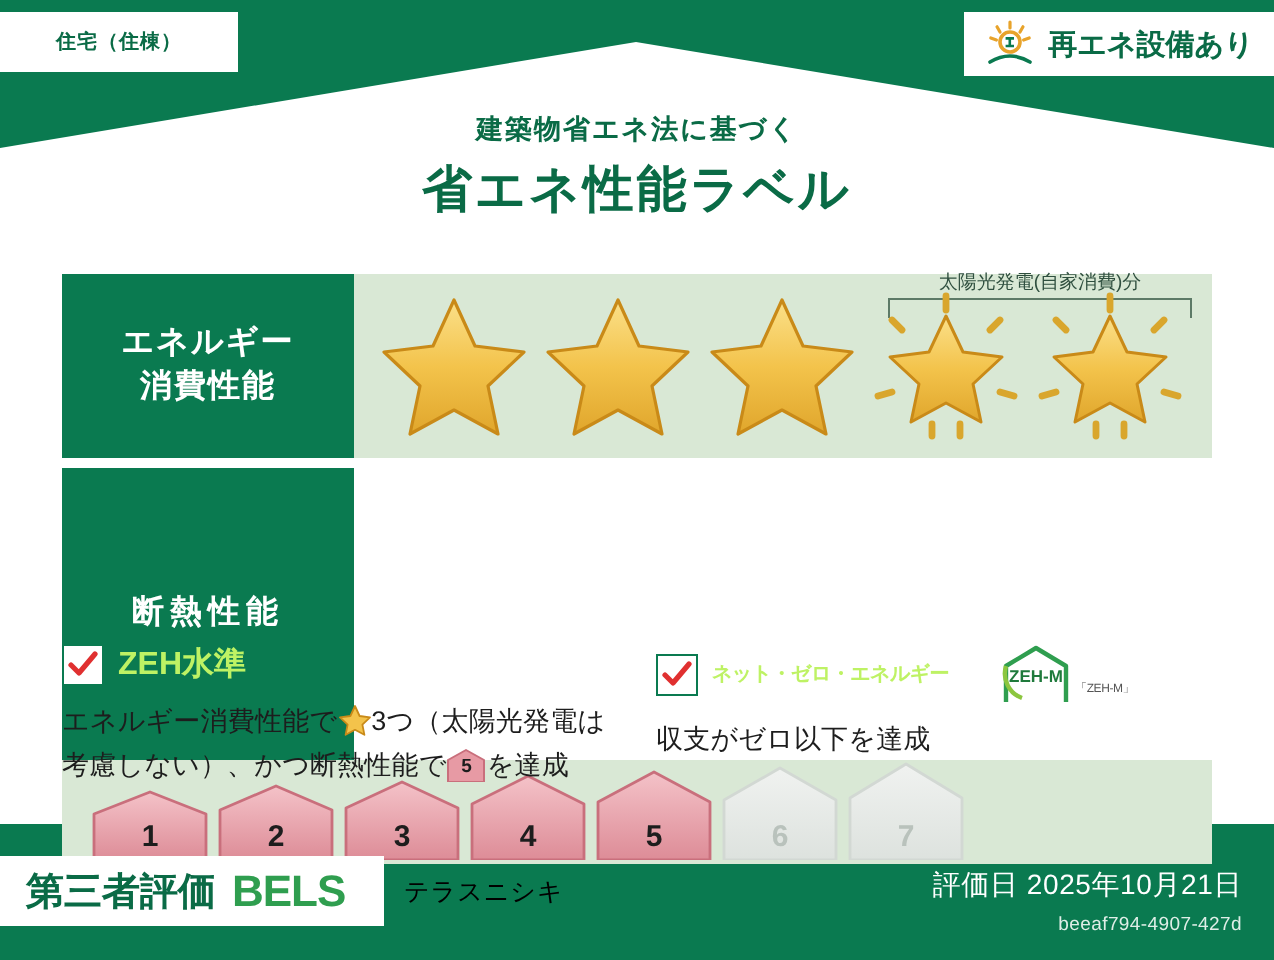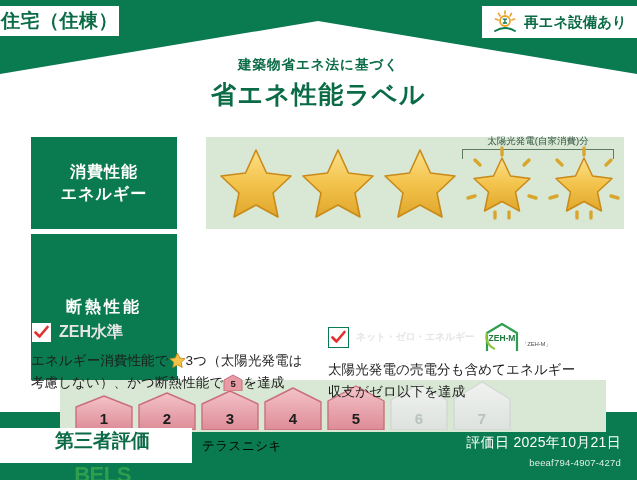--- a/index.html
+++ b/index.html
@@ -11,21 +11,21 @@
     position:relative;
   }
   .label-root{position:absolute;inset:0;background:#0a7a50;}
 
   
   .tag{
     position:absolute;background:#ffffff;
     display:flex;align-items:center;justify-content:center;
     color:#0a6b46;font-weight:bold;
   }
-  #tag-housing{left:0;top:6px;width:119px;height:30px;font-size:19px;letter-spacing:.5px;}
+  #tag-housing{left:0;top:6px;width:119px;height:30px;font-size:10px;letter-spacing:.5px;}
   #tag-renew{right:0;top:6px;width:155px;height:32px;gap:6px;font-size:14.5px;}
   #tag-renew .sun{width:26px;height:24px;flex:0 0 26px;}
 
   
   .roof-panel{
     position:absolute;left:0;top:0;width:637px;height:412px;
     background:#ffffff;
     -webkit-clip-path:polygon(0 74px, 318px 21px, 637px 74px, 637px 412px, 0 412px);
     clip-path:polygon(0 74px, 318px 21px, 637px 74px, 637px 412px, 0 412px);
   }
@@ -37,21 +37,21 @@
   
   .perf{position:absolute;left:31px;top:137px;width:575px;}
   .row{display:flex;align-items:stretch;height:92px;margin-bottom:5px;position:relative;}
   .row.insul{height:52px;margin-bottom:0;flex-direction:column;}
   .row-label{
     width:146px;flex:0 0 146px;background:#0a7a50;color:#fff;
     display:flex;flex-direction:column;align-items:center;justify-content:center;
     font-size:16px;font-weight:bold;line-height:1.35;letter-spacing:1px;
   }
   .row.insul .row-label{font-size:16px;letter-spacing:3px;}
-  .row-body{flex:1;background:#d9e8d5;display:flex;align-items:center;padding-left:10px;position:relative;margin-left:29px;}
+  .row-body{flex:1;background:#d9e8d5;display:flex;align-items:center;padding-left:10px;position:relative;}
   .row.insul .row-body{align-items:flex-end;padding-left:14px;padding-bottom:2px;}
 
   .stars{display:flex;align-items:center;gap:2px;}
   .star-slot{width:80px;height:78px;position:relative;display:flex;align-items:center;justify-content:center;}
   .star-slot svg{width:78px;height:74px;display:block;}
 
   .pv-note{position:absolute;right:6px;top:-2px;width:160px;text-align:center;}
   .pv-note .pv-text{font-size:9.5px;color:#2f4f3f;white-space:nowrap;}
   .pv-bracket{height:9px;border:1.5px solid #5d7a67;border-bottom:none;margin:1px 4px 0 4px;}
 
@@ -64,41 +64,41 @@
     font-size:15px;font-weight:bold;color:#1d1d1d;
   }
   .house.off span{color:#b9c2bc;}
 
   
   .checks{position:absolute;left:31px;top:322px;width:578px;display:flex;gap:16px;}
   .check-col{width:281px;}
   .check-head{display:flex;align-items:center;gap:7px;}
   .chkbox{width:19px;height:19px;flex:0 0 19px;border:1.4px solid #0a7a50;background:#fff;position:relative;}
   .chkbox svg{position:absolute;left:2px;top:2px;width:15px;height:15px;}
-  .check-title{font-size:16px;font-weight:bold;color:#e5e5e5;letter-spacing:0px;white-space:nowrap;}
+  .check-title{font-size:16px;font-weight:bold;color:#bef264;letter-spacing:0px;white-space:nowrap;}
   .check-title.small{font-size:10px;letter-spacing:-.3px;}
-  .zehm-logo{display:flex;align-items:flex-end;gap:2px;margin-left:2px;}
+  .zehm-logo{display:flex;align-items:flex-end;gap:2px;margin-left:18px;}
   .zehm-logo svg{width:36px;height:30px;display:block;}
   .zehm-cap{font-size:6px;color:#555;letter-spacing:-.2px;padding-bottom:3px;}
   .check-desc{
     margin-top:7px;font-size:13.5px;color:#1d1d1d;line-height:1.65;letter-spacing:.1px;
   }
   .inline-star{display:inline-block;vertical-align:-3px;width:17px;height:16px;}
   .inline-house{display:inline-block;vertical-align:-4px;width:20px;height:17px;position:relative;}
   .inline-house svg{width:20px;height:17px;display:block;}
   .inline-house b{
     position:absolute;left:0;right:0;bottom:0px;text-align:center;
     font-size:9.5px;font-weight:bold;color:#1d1d1d;
   }
 
   
   .footer{position:absolute;left:0;top:412px;width:637px;height:68px;}
   .bels-box{
     position:absolute;left:0;top:16px;height:35px;width:192px;background:#fff;
-    display:flex;align-items:center;padding-left:13px;box-sizing:border-box;gap:8px;flex-direction:column;
+    display:flex;align-items:center;padding-left:13px;box-sizing:border-box;gap:8px;
   }
   .bels-3rd{font-size:19px;font-weight:bold;color:#0a6b46;letter-spacing:0px;}
   .bels-word{font-size:22px;font-weight:bold;color:#2f9e4f;letter-spacing:-.5px;}
   .bels-owner{position:absolute;left:202px;top:26px;font-size:12.5px;color:#000000;letter-spacing:.5px;}
   .eval-date{position:absolute;right:16px;top:22px;font-size:14px;color:#ffffff;text-align:left;letter-spacing:.3px;margin-left:20px;}
   .eval-id{position:absolute;right:16px;top:45px;font-size:9.5px;color:#dfeee7;text-align:left;letter-spacing:.2px;}
 </style>
 </head>
 <body>
 
@@ -130,22 +130,22 @@
 
   <div class="title-wrap">
     <div class="title-sub">建築物省エネ法に基づく</div>
     <div class="title-main">省エネ性能ラベル</div>
   </div>
 
   <div class="perf">
 
     <div class="row">
       <div class="row-label">
+        <span>エネルギー</span>
         <span>消費性能</span>
-        <span>エネルギー</span>
       </div>
       <div class="row-body">
 
         <div class="pv-note">
           <div class="pv-text">太陽光発電(自家消費)分</div>
           <div class="pv-bracket"></div>
         </div>
 
         <div class="stars">
           <div class="star-slot">
@@ -306,21 +306,20 @@
         <span class="zehm-logo">
           <svg viewBox="0 0 36 30">
             <path d="M3 29 L3 11 L18 2 L33 11 L33 29" fill="#ffffff" stroke="#2f9e4f" stroke-width="2.2" stroke-linejoin="round"></path>
             <path d="M3 11 A13 13 0 0 0 11 27" fill="none" stroke="#8cc63f" stroke-width="2.2"></path>
             <text x="18" y="19" font-size="8.5" font-weight="bold" fill="#1f7a3c" text-anchor="middle" font-family="Liberation Sans, sans-serif">ZEH-M</text>
           </svg>
           <span class="zehm-cap">「ZEH-M」</span>
         </span>
       </div>
       <div class="check-desc">
-        <div>太陽光発電の売電分も含めてエネルギー</div>
         <div>収支がゼロ以下を達成</div>
       </div>
     </div>
 
   </div>
 
   <div class="footer">
     <div class="bels-box">
       <span class="bels-3rd">第三者評価</span>
       <span class="bels-word">BELS</span>

